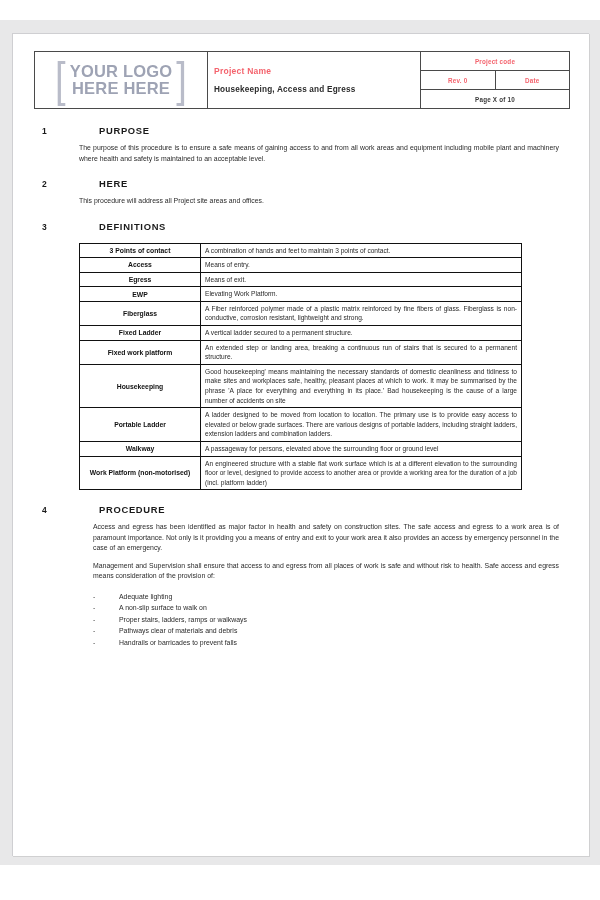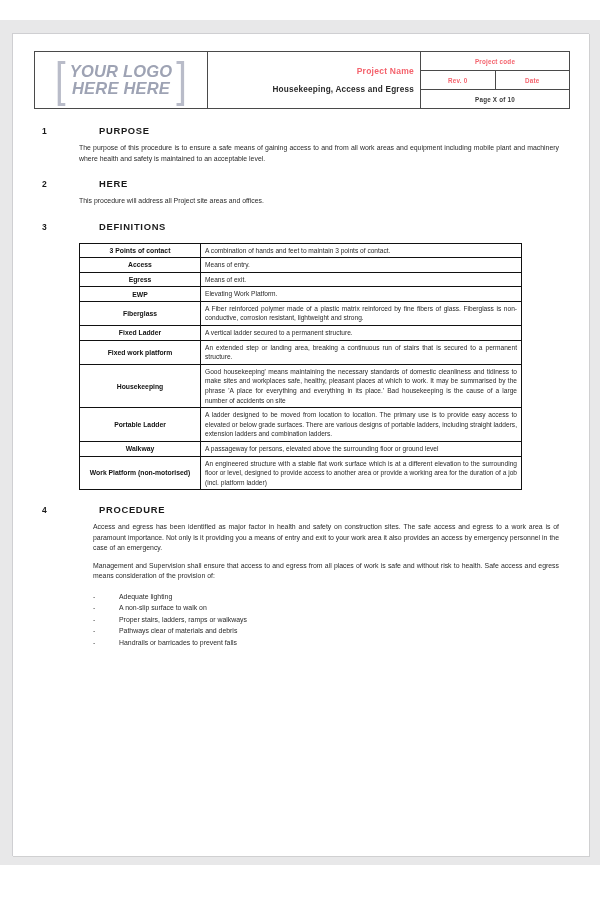--- a/index.html
+++ b/index.html
@@ -76,24 +76,23 @@
   }
   .logo-words {
     color: #9ea3b4;
     font-weight: bold;
     font-size: 16.5px;
     line-height: 17px;
     letter-spacing: 0.2px;
     padding: 0 4px;
     text-align: center;
     white-space: nowrap;
-    font-style: italic;
-  }
-
-  .mid-stack { padding: 5px 6px 6px; text-align: right; }
+  }
+
+  .mid-stack { padding: 5px 6px 6px; text-align: left; }
   .proj-name {
     color: #f4636d;
     font-weight: bold;
     font-size: 8.5px;
     letter-spacing: 0.25px;
     padding-bottom: 9px;
   }
   .doc-title {
     color: #2b2b2b;
     font-weight: bold;

